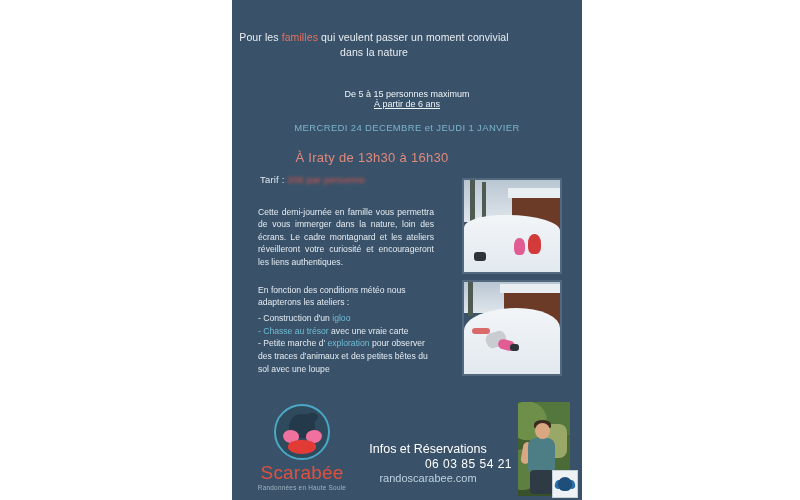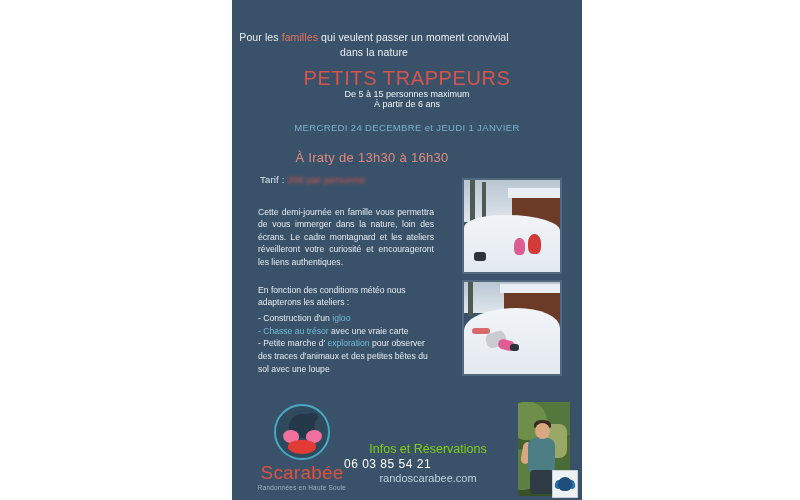--- a/index.html
+++ b/index.html
@@ -68,20 +68,21 @@
     line-height: 1.35;
   }
   .sub2 {
     position: absolute;
     left: 0; top: 98px;
     width: 350px;
     text-align: center;
     color: #eef3f7;
     font-size: 9px;
     line-height: 1.35;
+    text-decoration: underline;
   }
 
   .dateline {
     position: absolute;
     left: 0; top: 122px;
     width: 350px;
     text-align: center;
     color: #79b4cc;
     font-size: 9.5px;
     letter-spacing: .35px;
@@ -252,29 +253,29 @@
     text-align: center;
     color: #e4ebf1;
     font-size: 8.2px;
     line-height: 1.5;
   }
   #infos {
     position: absolute;
     left: 112px; top: 442px;
     width: 168px;
     text-align: center;
-    color: #84cc16;
+    color: #ffffff;
     font-size: 12.5px;
     line-height: 1.2;
   }
   #phone {
     position: absolute;
     left: 112px; top: 457px;
     width: 168px;
-    text-align: left;
+    text-align: right;
     color: #ffffff;
     font-size: 12px;
     letter-spacing: .5px;
   }
   #website {
     position: absolute;
     left: 112px; top: 472px;
     width: 168px;
     text-align: center;
     color: #bcd3e0;
@@ -372,21 +373,20 @@
 
 <div id="canvas">
 
   <div id="poster">
 
     <div class="intro">
       <span>Pour les </span><span class="accent">familles</span><span> qui veulent passer un moment convivial</span><br>
       <span>dans la nature</span>
     </div>
 
-    <div class="bigtitle">PETITS TRAPPEURS</div>
 
     <div class="sub1">De 5 à 15 personnes maximum</div>
     <div class="sub2">À partir de 6 ans</div>
 
     <div class="dateline">MERCREDI 24 DECEMBRE et JEUDI 1 JANVIER</div>
     <div class="placetime">À Iraty de 13h30 à 16h30</div>
 
     <div class="tarif">
       <span>Tarif : </span><span class="price">20€ par personne</span>
     </div>

